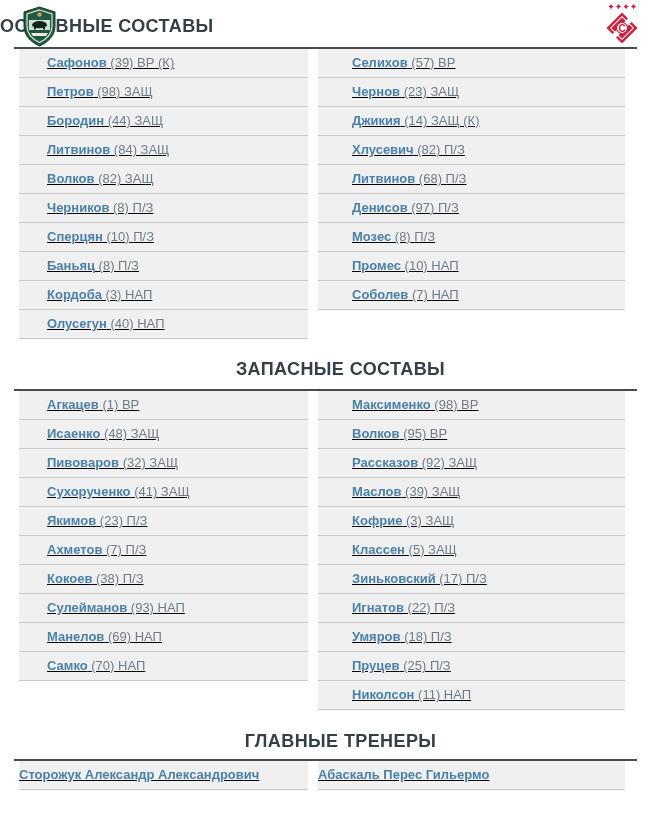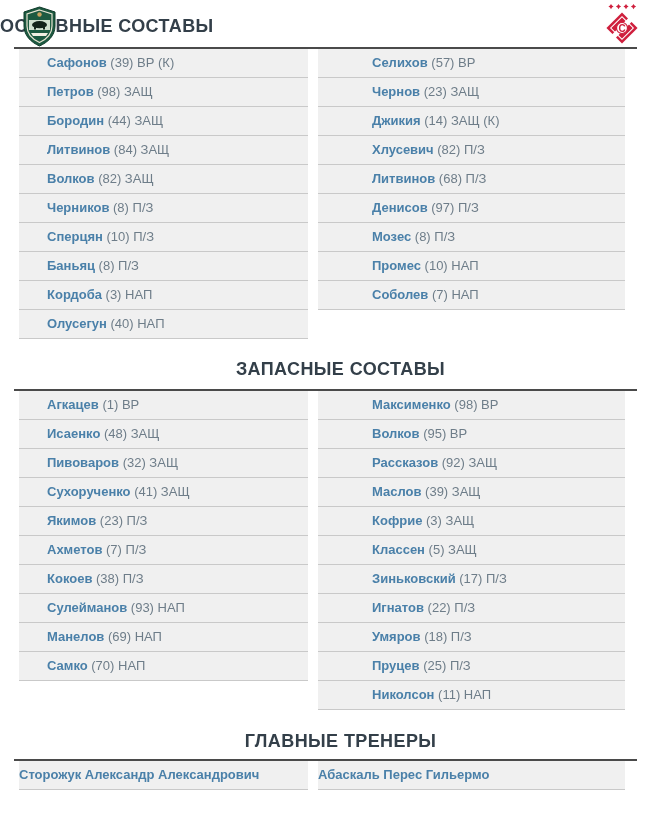--- a/index.html
+++ b/index.html
@@ -18,33 +18,33 @@
   }
   h2.section-title {
     text-align:center; font-size:18px; font-weight:bold;
     color:#333f49; letter-spacing:.4px; line-height:17px;padding-left:30px;
   }
   h2.subs-heading    { margin:22px 0 11px 0; }
   h2.coaches-heading { margin:23px 0 9px 0; }
 
   .lineup-table {
     margin:0 14px; border-top:2px solid #4a4a4a;
-    display:flex; align-items:flex-start;
+    display:flex; align-items:flex-start;text-decoration:underline;
   }
   .col { display:block; }
   .col-home { margin-left:5px;  width:289px; }
   .col-away { margin-left:10px; width:307px; }
 
   .player-row, .coach-row {
     height:29px; line-height:28px; background:#f0f0f0;
     border-bottom:1px solid #c9c9c9;
     font-size:13px; white-space:nowrap; overflow:hidden;
   }
   .col-home .player-row { padding-left:28px; }
-  .col-away .player-row { padding-left:54px; }
+  .col-away .player-row { padding-left:34px; }
 
   .player-name { color:#4a80a9; font-weight:bold; cursor:pointer; }
   .player-info { color:#6e7d89; font-weight:normal; }
 </style>
 </head>
 <body>
 
 <div class="page">
 
   <div class="header">

